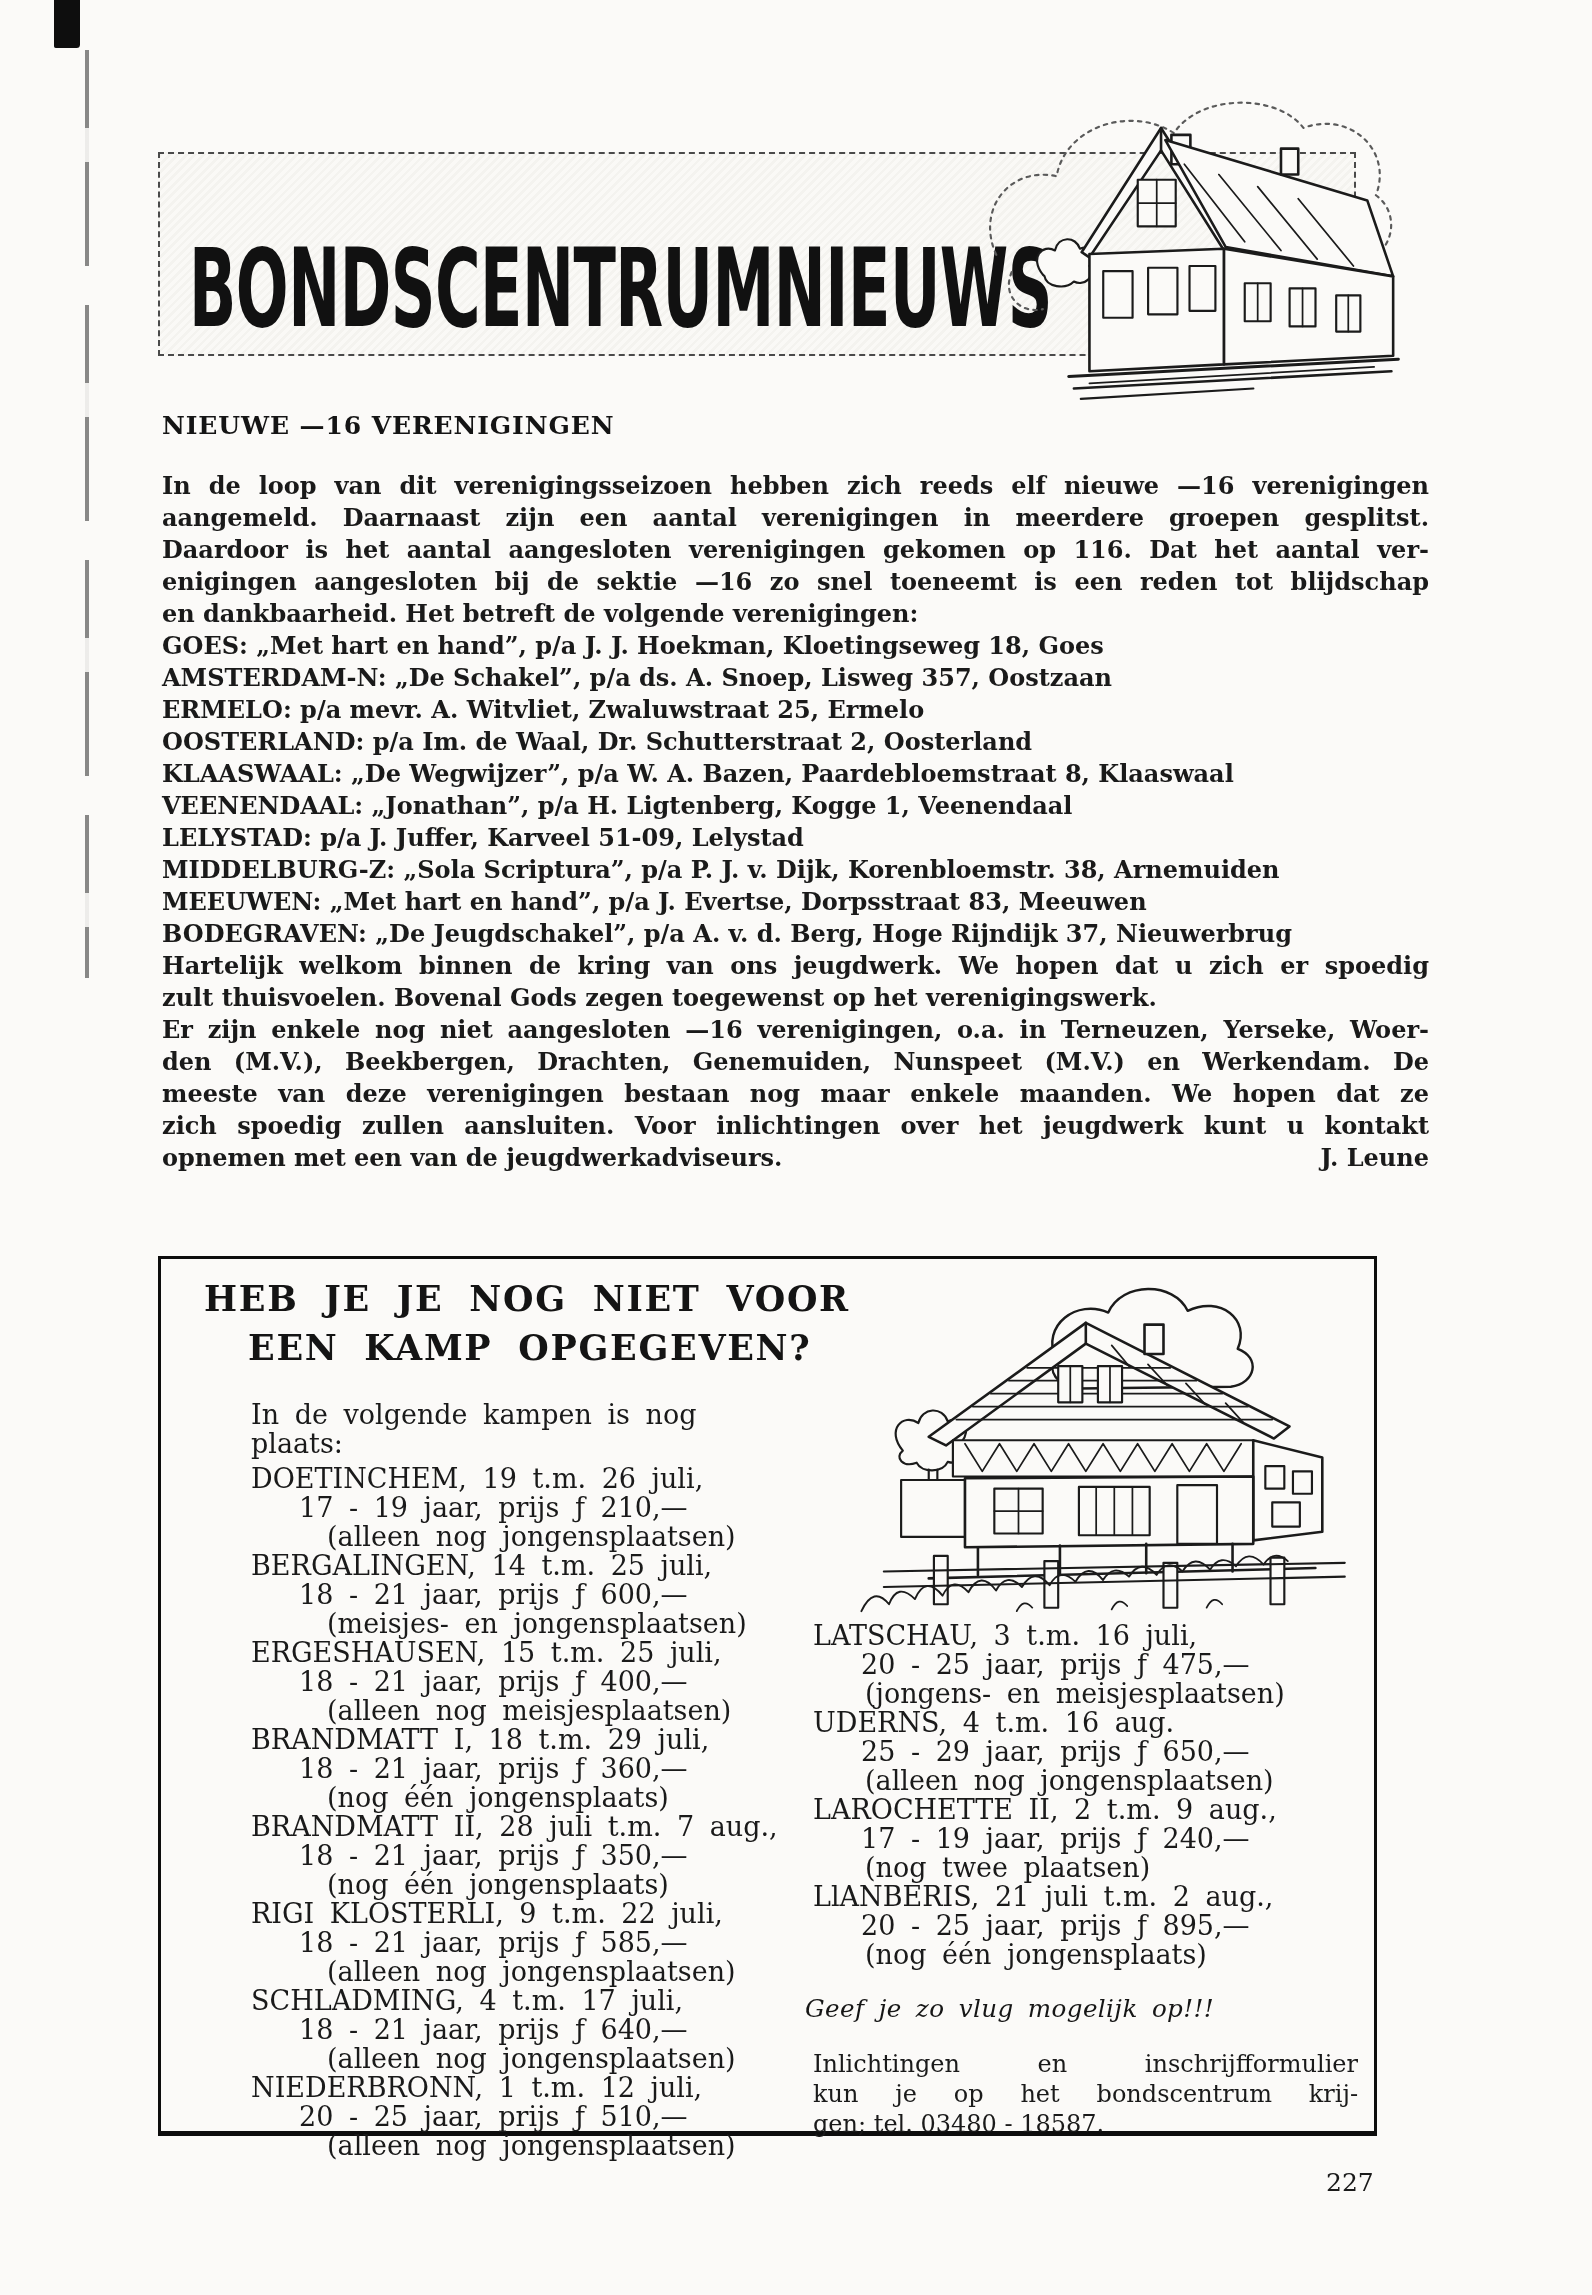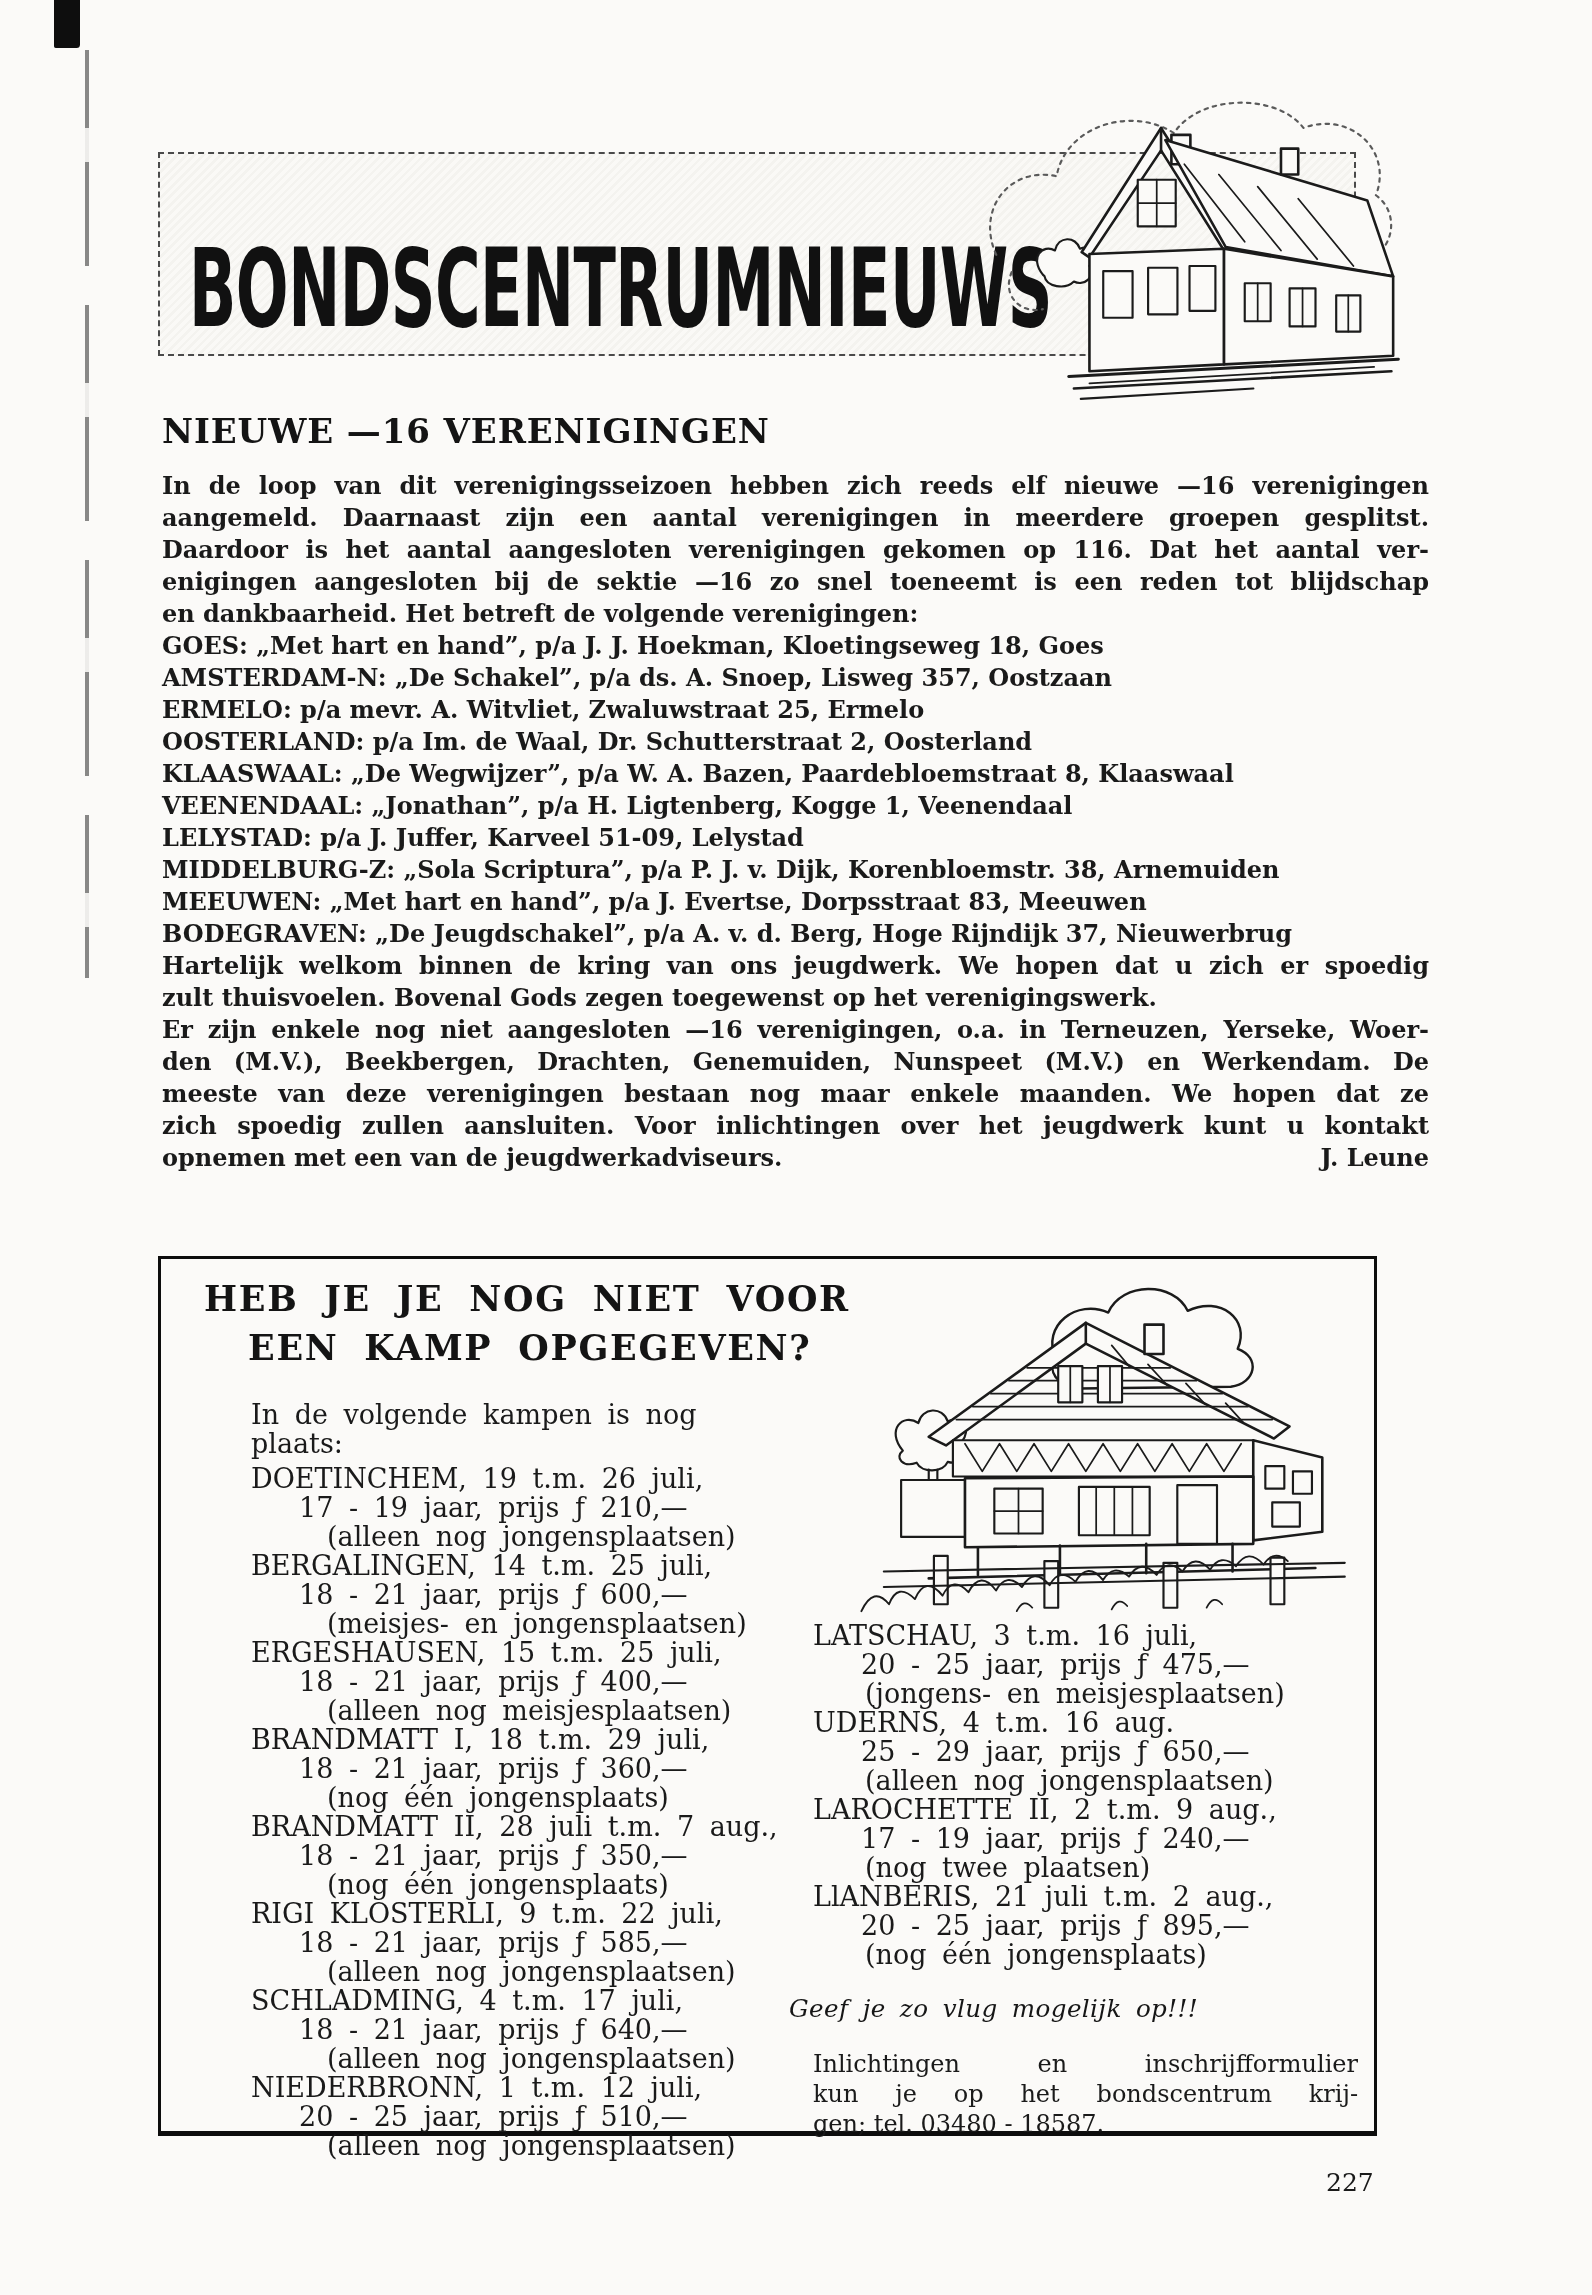--- a/index.html
+++ b/index.html
@@ -21,21 +21,21 @@
   .masthead-title{
     position:absolute;left:29px;bottom:1.7px;white-space:nowrap;
     font-family:"DejaVu Sans","Liberation Sans",sans-serif;
     font-weight:bold;font-size:109px;letter-spacing:-0.9px;color:#111;
     transform:scaleX(.57);transform-origin:left bottom;
   }
   .masthead-art{position:absolute;left:960px;top:69px;width:453px;height:350px;}
   
   .article-heading{
     position:absolute;left:162px;top:411px;
-    font-size:34px;font-weight:bold;letter-spacing:0.9px;color:#141414;text-align:right;
+    font-size:25px;font-weight:bold;letter-spacing:0.9px;color:#141414;text-align:right;
   }
   .article-body{
     position:absolute;left:162px;top:470px;width:1267px;
     font-size:24px;line-height:32px;color:#1a1a1a;font-weight:bold;
   }
   .art-line{min-height:32px;white-space:normal;}
   .just{text-align:justify;text-align-last:justify;}
   .sig-line{display:flex;justify-content:space-between;}
   
   .camp-box{
@@ -51,21 +51,21 @@
   .camp-col{position:absolute;font-size:27px;line-height:29px;color:#1a1a1a;word-spacing:7px;}
   .col-left{left:90px;top:141px;width:535px;}
   .col-right{left:652px;top:362px;width:545px;}
   .camp-intro{margin-bottom:6px;}
   .camp-name{}
   .camp-detail{margin-left:48px;}
   .camp-note{margin-left:76px;}
   .col-right .camp-note{margin-left:52px;}
   .camp-art{position:absolute;left:640px;top:12px;width:561px;height:342px;}
   .camp-cta{
-    position:absolute;left:628px;top:735px;width:545px;
+    position:absolute;left:644px;top:735px;width:545px;
     font-size:24.6px;font-style:italic;letter-spacing:0.4px;word-spacing:6px;color:#161616;
   }
   .camp-info{
     position:absolute;left:652px;top:790px;width:545px;
     font-size:24px;line-height:30px;color:#1a1a1a;
   }
   .info-line{min-height:30px;}
   .page-number{position:absolute;left:1326px;top:2168px;font-size:25px;color:#1a1a1a;}
   svg .ink{stroke:#1b1b1b;fill:none;stroke-linecap:round;stroke-linejoin:round;}
   svg .paper{fill:#fbfaf8;}

